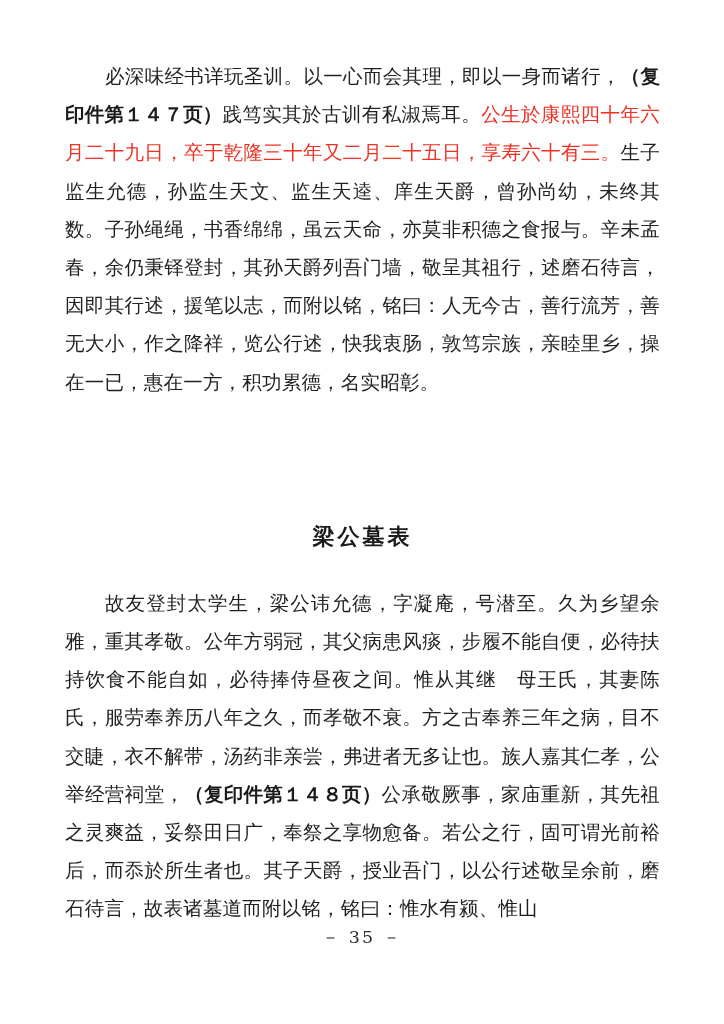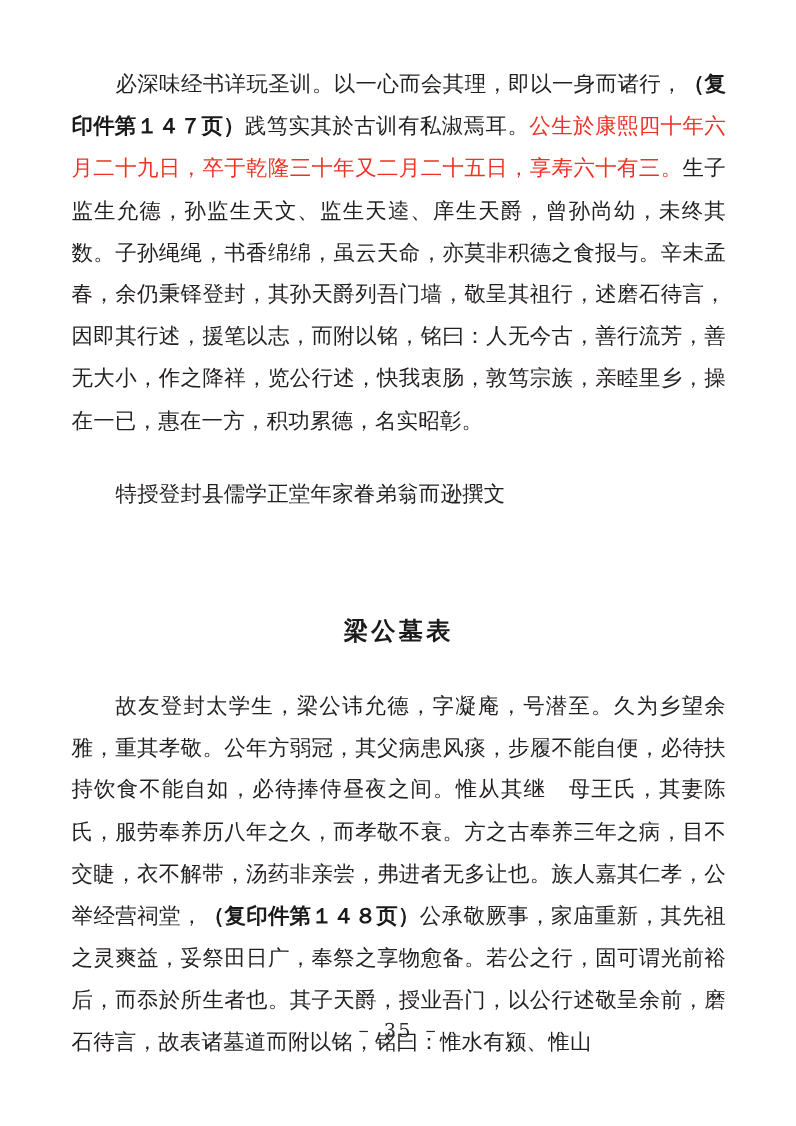--- a/index.html
+++ b/index.html
@@ -79,21 +79,20 @@
 <body>
 
 <div class="page">
 
   <div class="text-column">
 
     <p class="para indent"><span>必深味经书详玩圣训。以一心而会其理，即以一身而诸行，</span><span class="ref">（复印件第１４７页）</span><span>践笃实其於古训有私淑焉耳。</span><span class="red">公生於康熙四十年六月二十九日，卒于乾隆三十年又二月二十五日，享寿六十有三。</span><span>生子监生允德，孙监生天文、监生天逵、庠生天爵，曾孙尚幼，未终其数。子孙绳绳，书香绵绵，虽云天命，亦莫非积德之食报与。辛未孟春，余仍秉铎登封，其孙天爵列吾门墙，敬呈其祖行，述磨石待言，因即其行述，援笔以志，而附以铭，铭曰：人无今古，善行流芳，善无大小，作之降祥，览公行述，快我衷肠，敦笃宗族，亲睦里乡，操在一已，惠在一方，积功累德，名实昭彰。</span></p>
 
     <div class="spacer-sm"></div>
 
-    <p class="para indent"><span>特授登封县儒学正堂年家眷弟翁而逊撰文</span></p>
 
     <div class="spacer-lg"></div>
 
     <h2 class="section-heading">梁公墓表</h2>
 
     <div class="heading-gap"></div>
 
     <p class="para indent"><span>故友登封太学生，梁公讳允德，字凝庵，号潜至。久为乡望余雅，重其孝敬。公年方弱冠，其父病患风痰，步履不能自便，必待扶持饮食不能自如，必待捧侍昼夜之间。惟从其继　母王氏，其妻陈氏，服劳奉养历八年之久，而孝敬不衰。方之古奉养三年之病，目不交睫，衣不解带，汤药非亲尝，弗进者无多让也。族人嘉其仁孝，公举经营祠堂，</span><span class="ref">（复印件第１４８页）</span><span>公承敬厥事，家庙重新，其先祖之灵爽益，妥祭田日广，奉祭之享物愈备。若公之行，固可谓光前裕后，而忝於所生者也。其子天爵，授业吾门，以公行述敬呈余前，磨石待言，故表诸墓道而附以铭，铭曰：惟水有颍、惟山</span></p>
 
   </div>

